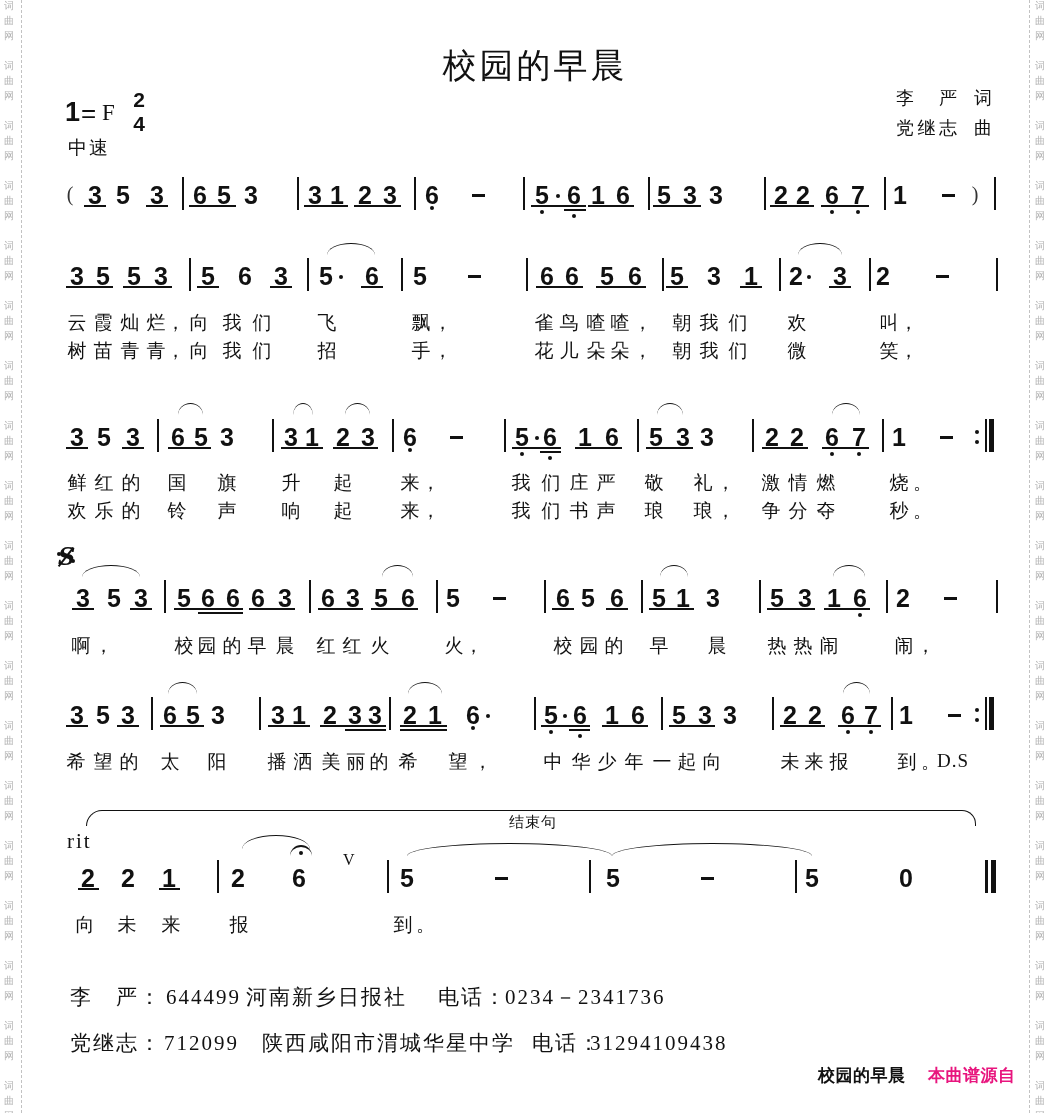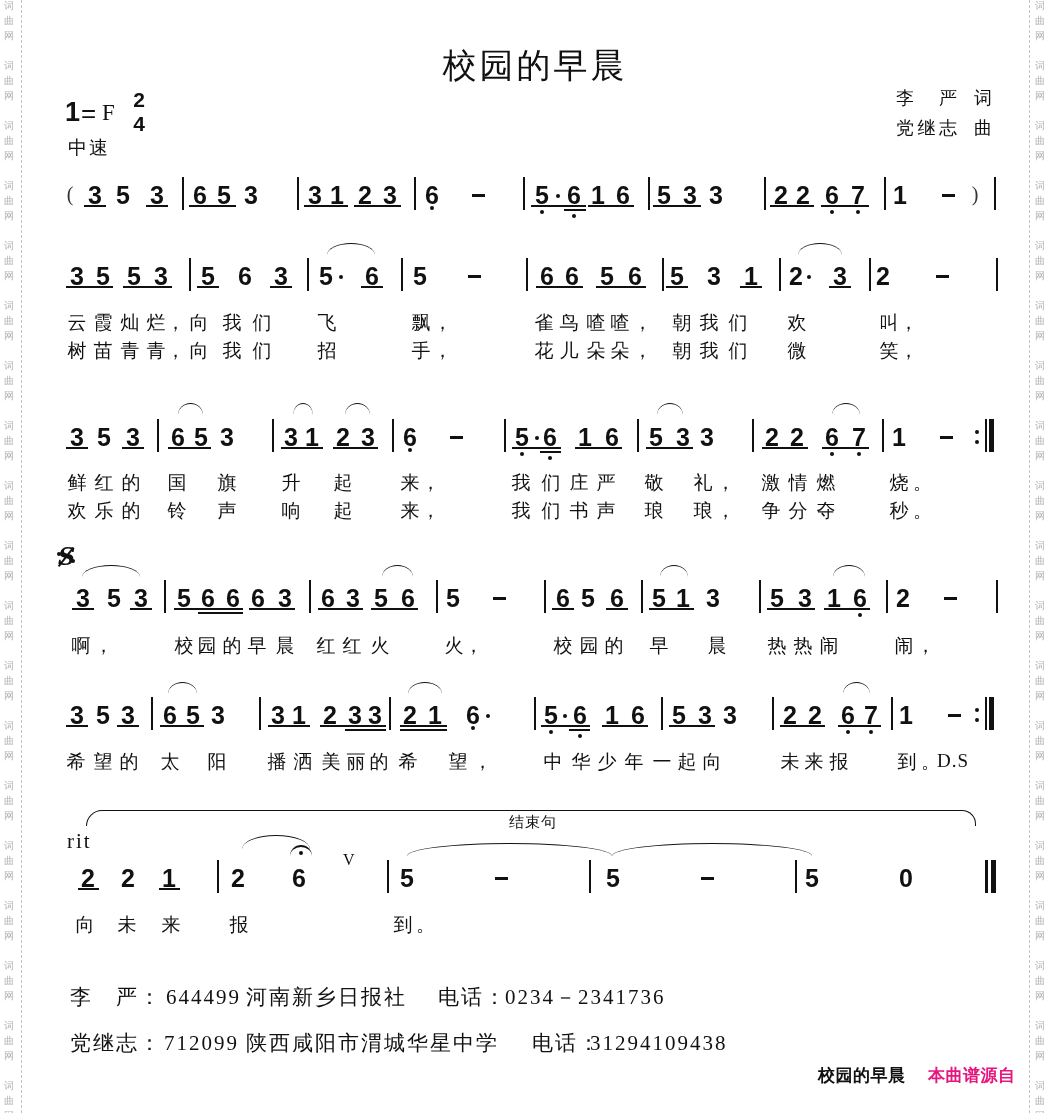--- a/index.html
+++ b/index.html
@@ -690,19 +690,19 @@
   </div>
 
   <span class="ft l1" style="left:70px">李　严：</span>
   <span class="ft l1" style="left:166px">644499</span>
   <span class="ft l1" style="left:246px">河南新乡日报社</span>
   <span class="ft l1" style="left:438px">电话：</span>
   <span class="ft l1" style="left:505px">0234－2341736</span>
 
   <span class="ft l2" style="left:70px">党继志：</span>
   <span class="ft l2" style="left:164px">712099</span>
-  <span class="ft l2" style="left:246px">陕西咸阳市渭城华星中学</span>
+  <span class="ft l2" style="left:262px">陕西咸阳市渭城华星中学</span>
   <span class="ft l2" style="left:532px">电话：</span>
   <span class="ft l2" style="left:590px">31294109438</span>
 
   <span class="src" style="left:818px; color:#111;">校园的早晨</span>
   <span class="src" id="src-site" style="left: 928px; color: rgb(232, 21, 126);">本曲谱源自</span>
 </div>
 
 </body></html>

